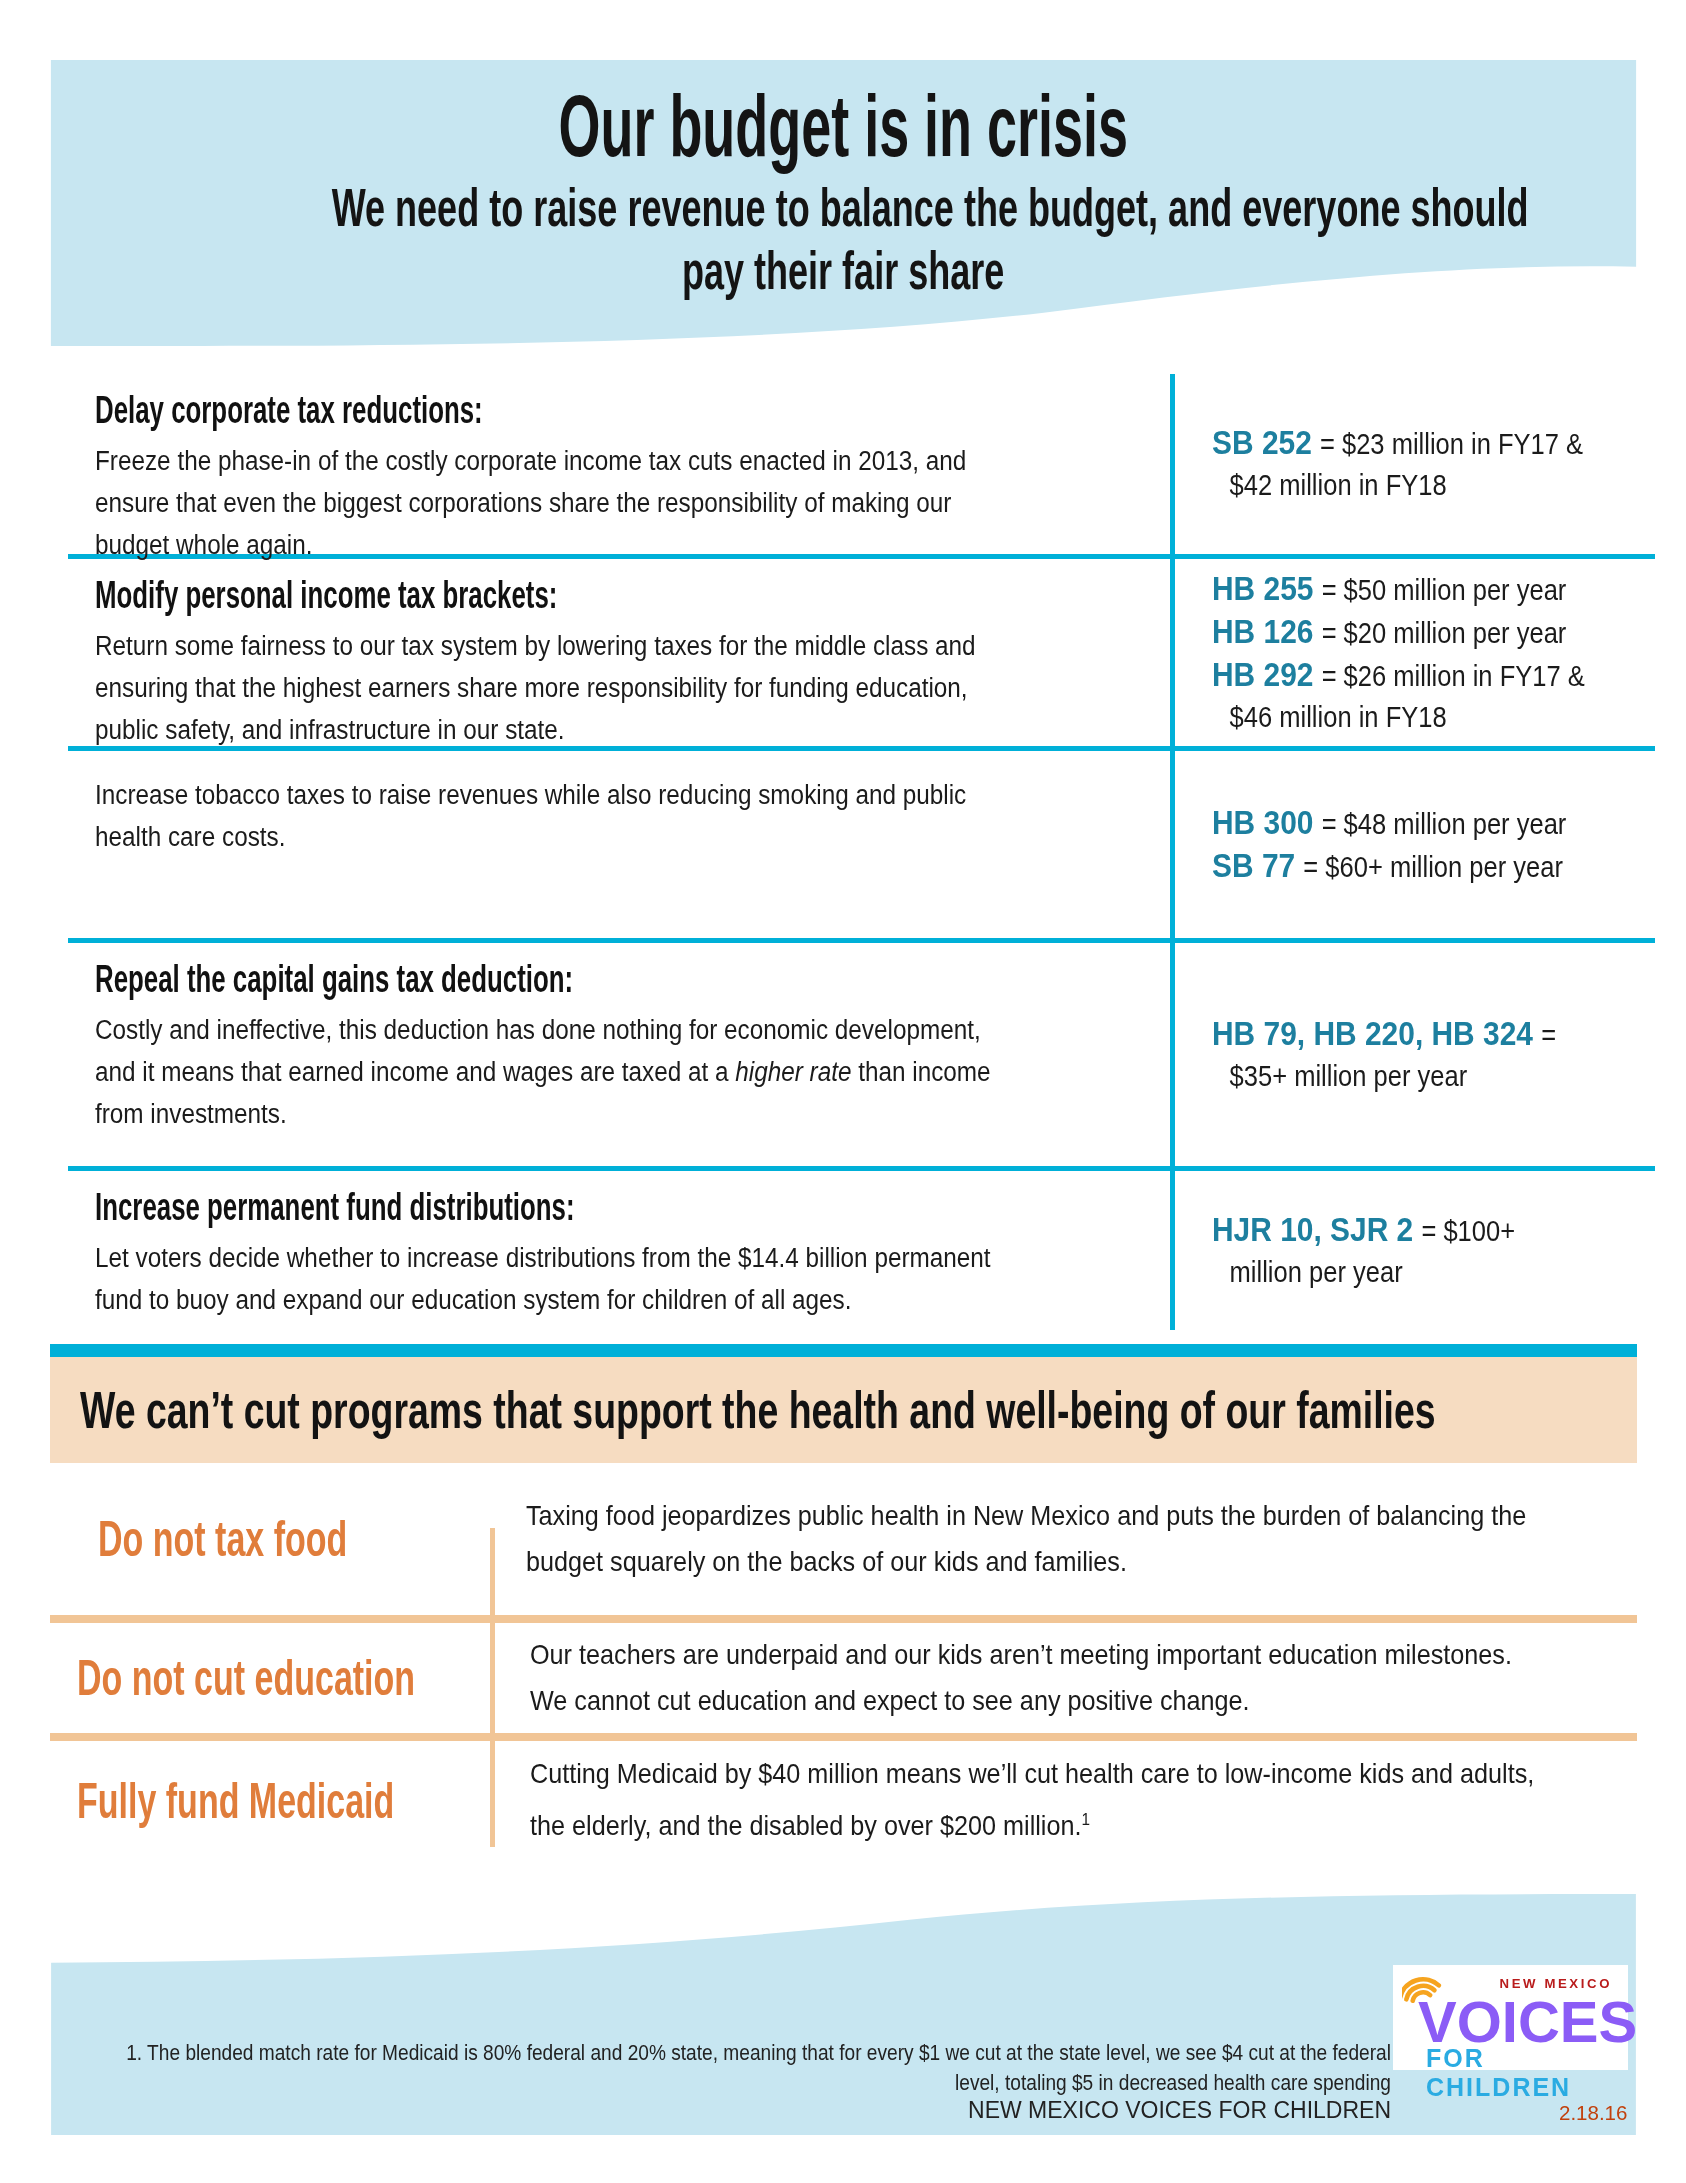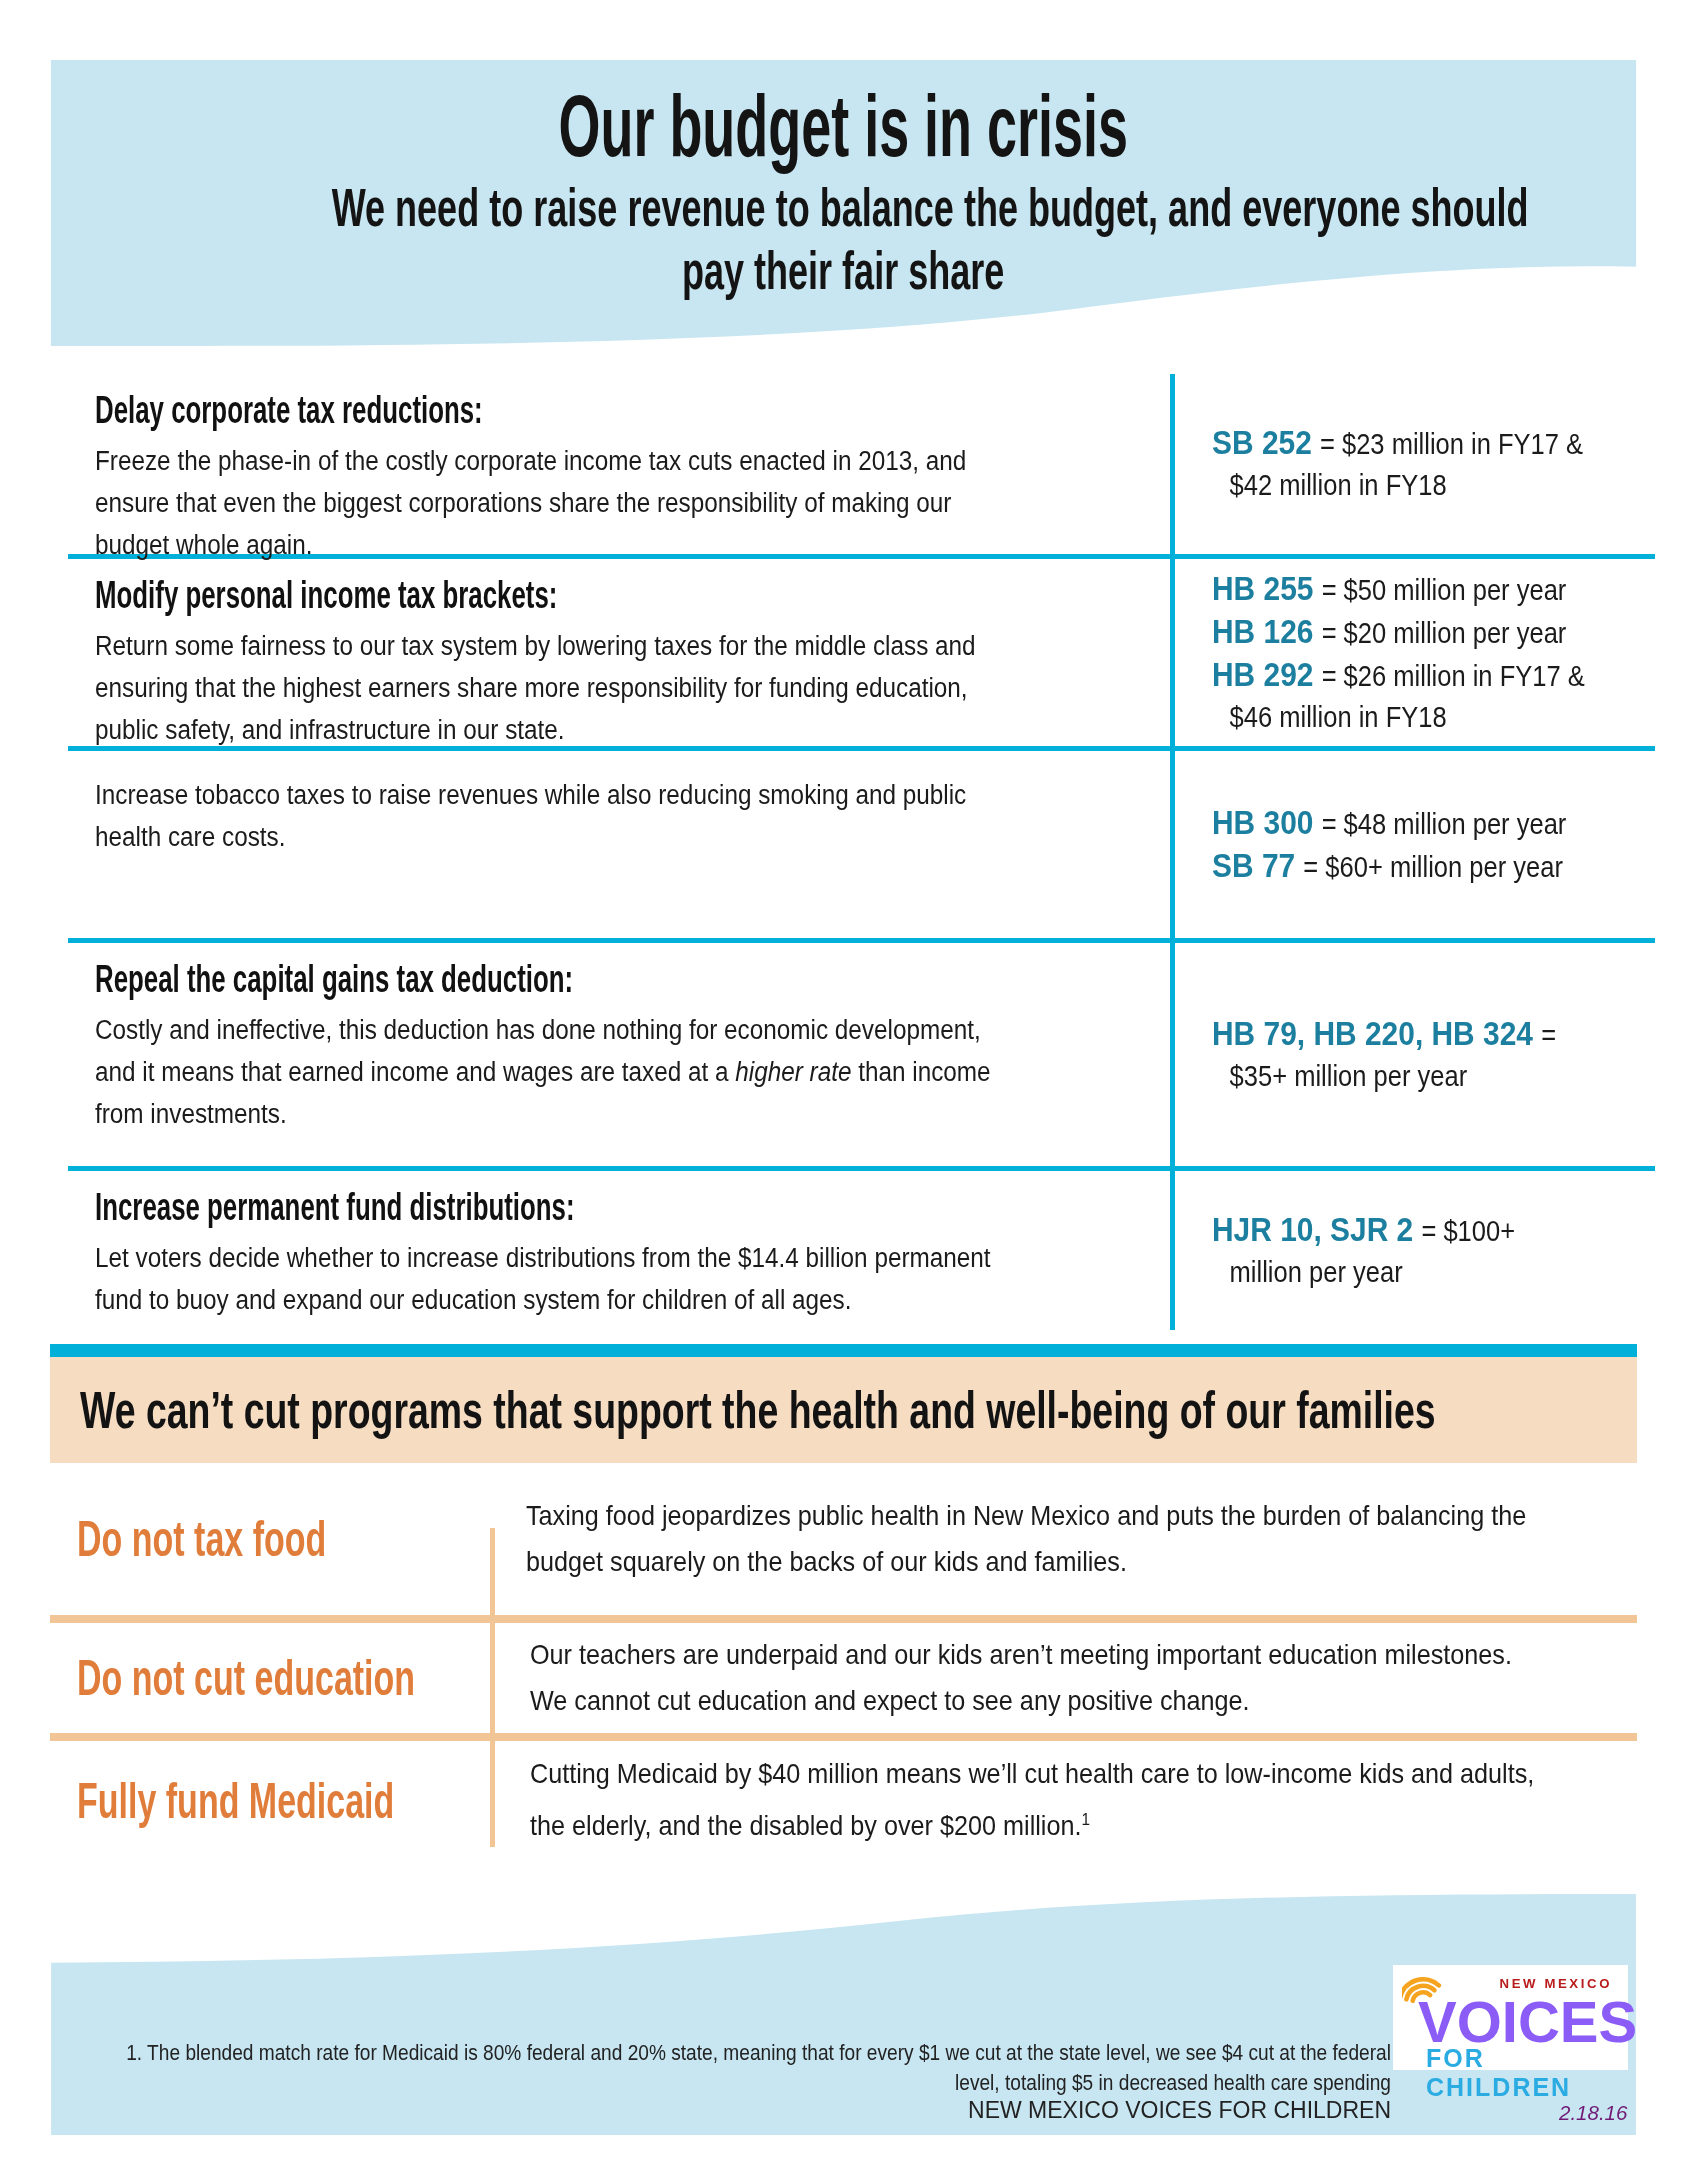--- a/index.html
+++ b/index.html
@@ -42,34 +42,34 @@
   .band { position: absolute; left: 50px; top: 1357px; width: 1587px; height: 106px;
           background: #f6dcc1; display: flex; align-items: center; padding-left: 30px; }
   .band-title { font-size: 52px; font-weight: bold; color: #131313; }
   .band-title .cx { display: inline-block; transform: scaleX(.72); transform-origin: left center; white-space: nowrap; }
 
   
   .rows { position: absolute; left: 50px; top: 1463px; width: 1587px; }
   .row { display: flex; align-items: center; }
   .row:not(:last-child) { border-bottom: 8px solid #f1c596; }
   .row-1 { height: 160px; } .row-2 { height: 118px; } .row-3 { height: 119px; }
-  .row-label { width: 440px; padding-left: 26.5px; font-size: 50px; font-weight: bold; color: #e07d3b; }
+  .row-label { width: 440px; padding-left: 26.5px; font-size: 50px; font-weight: bold; color: #e07d3b; text-align: center; }
   .row-desc { flex: 1; padding-left: 40px; font-size: 28px; line-height: 46px; color: #1b1b1b; }
   .vline-peach { position: absolute; left: 440px; top: 65px; width: 5.3px; height: 319px; background: #f1c596; }
   sup { font-size: 17px; vertical-align: super; }
 
   
   .footer { position: absolute; left: 50px; top: 1892px; width: 1587px; height: 243px; }
   .footer > svg { position: absolute; left: 0; top: 0; }
   .footnote { position: absolute; right: 246px; top: 146px; text-align: right;
               font-size: 22.5px; line-height: 30px; color: #222;
               transform: scaleX(.85); transform-origin: right top; }
   .footnote div { white-space: nowrap; }
   .org { position: absolute; right: 246px; top: 205px; font-size: 23px; color: #222; white-space: nowrap; }
-  .pubdate { position: absolute; left: 1509px; top: 209px; font-size: 20.5px; color: #701a75; font-style: italic; }
+  .pubdate { position: absolute; left: 1509px; top: 209px; font-size: 20.5px; color: #c2410c; }
 
   .logo { position: absolute; left: 1343px; top: 73px; width: 235px; height: 105px; background: #ffffff; }
   .logo-arcs { position: absolute; left: 9.3px; top: 5.3px; }
   .logo-region { position: absolute; right: 16px; top: 10.6px; font-size: 13.2px; font-weight: bold;
                  letter-spacing: 2.6px; color: #b91c1c; }
   .logo-name { position: absolute; left: 25px; top: 22.5px; font-size: 58px; font-weight: bold;
                letter-spacing: 0; color: #8b5cf6; }
   .logo-tagline { position: absolute; left: 24px; top: 79px; font-size: 25px; font-weight: bold;
                   letter-spacing: 2px; color: #2aabe2; margin-left: 9px; }
 </style>

